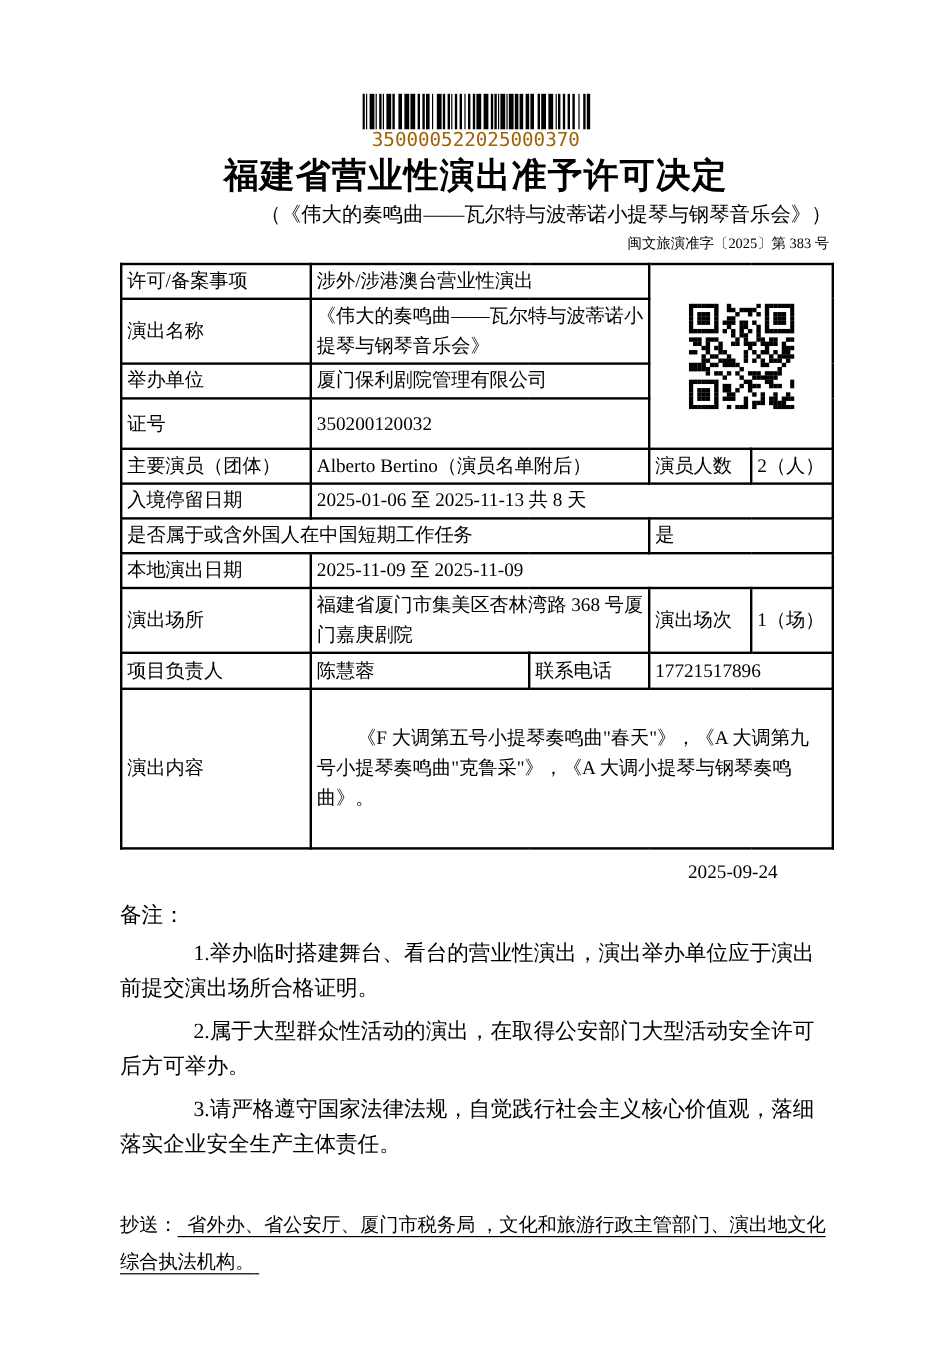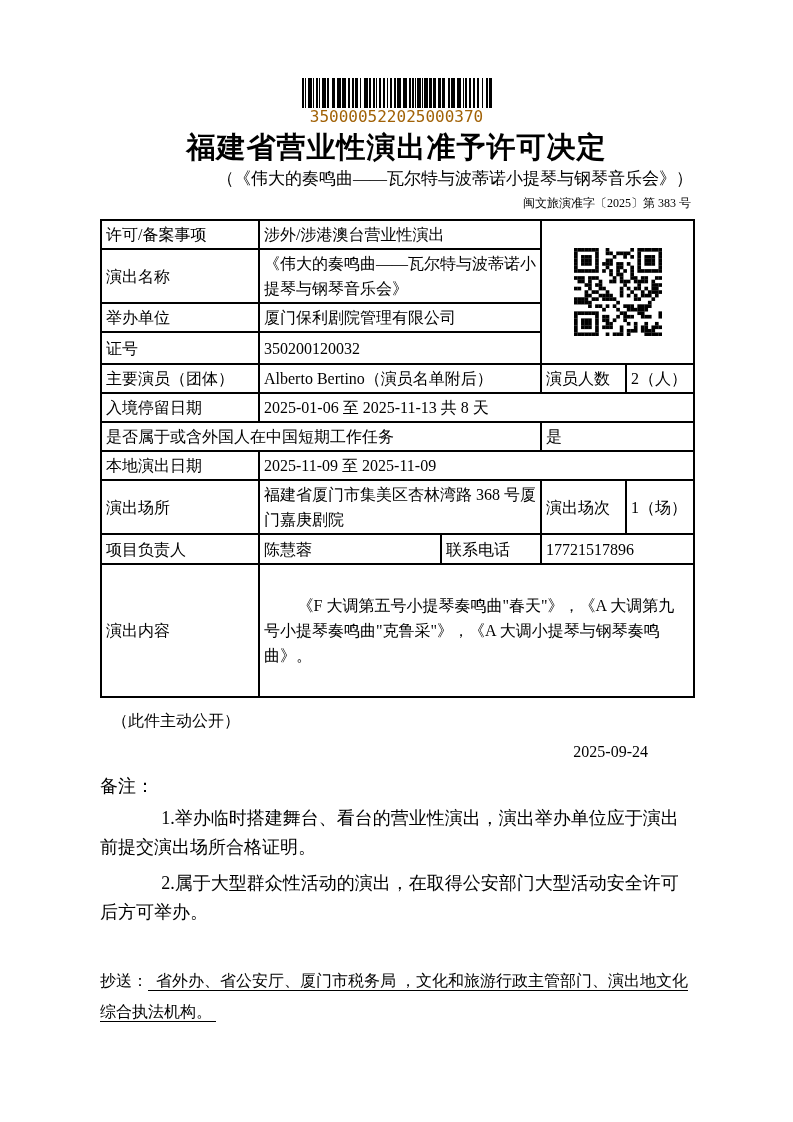--- a/index.html
+++ b/index.html
@@ -27,21 +27,21 @@
   .doc-number{margin-top:3px;text-align:right;font-size:12px;line-height:21px;padding-right:2px;}
   table.permit-table{
     margin-top:5px;border-collapse:collapse;table-layout:fixed;
     width:593px;font-size:16px;
   }
   table.permit-table td{
     border:2px solid #000;text-align:left;vertical-align:middle;
     padding:1px 4px;line-height:25px;overflow:hidden;
   }
   tr.r1{height:26px}  tr.r2{height:54px}  tr.r3{height:26px}
-  tr.r4{height:32px}  tr.r5{height:28px}  tr.r6{height:27px}
+  tr.r4{height:42px}  tr.r5{height:28px}  tr.r6{height:27px}
   tr.r7{height:27px}  tr.r8{height:26px}  tr.r9{height:54px}
   tr.r10{height:30px} tr.r11{height:133px}
   td.qr-cell{padding:0;}
   .qr-svg{display:block;margin:0 auto;width:88px;height:88px;}
   td.content-cell{
     text-align:left;vertical-align:top;
     padding:6px 10px 6px 8px;text-indent:2.1em;line-height:29px;
   }
   .disclosure{margin:12px 0 0 12px;font-size:16px;line-height:22px;}
   .authority{margin-top:32px;text-align:right;padding-right:40px;font-size:16px;line-height:22px;}
@@ -471,25 +471,25 @@
           <td>联系电话</td>
           <td colspan="2">17721517896</td>
         </tr>
         <tr class="r11">
           <td>演出内容</td>
           <td colspan="4" class="content-cell">《F 大调第五号小提琴奏鸣曲"春天"》，《A 大调第九号小提琴奏鸣曲"克鲁采"》，《A 大调小提琴与钢琴奏鸣曲》。</td>
         </tr>
       </tbody>
     </table>
 
-    <div class="disclosure">（此件主动公开）</div>
     <div class="sign-date">2025-09-24</div>
 
     <div class="notes">
       <div class="notes-label">备注：</div>
       <p class="note">1.举办临时搭建舞台、看台的营业性演出，演出举办单位应于演出前提交演出场所合格证明。</p>
       <p class="note">2.属于大型群众性活动的演出，在取得公安部门大型活动安全许可后方可举办。</p>
+      <p class="note">3.请严格遵守国家法律法规，自觉践行社会主义核心价值观，落细落实企业安全生产主体责任。</p>
     </div>
 
     <p class="cc-line"><span>抄送：</span><span class="cc-underline">&nbsp;&nbsp;<span>省外办、省公安厅、厦门市税务局 ，文化和旅游行政主管部门、演出地文化综合执法机构。</span>&nbsp;</span></p>
 
   </div>
 </div>
 
 </body></html>

